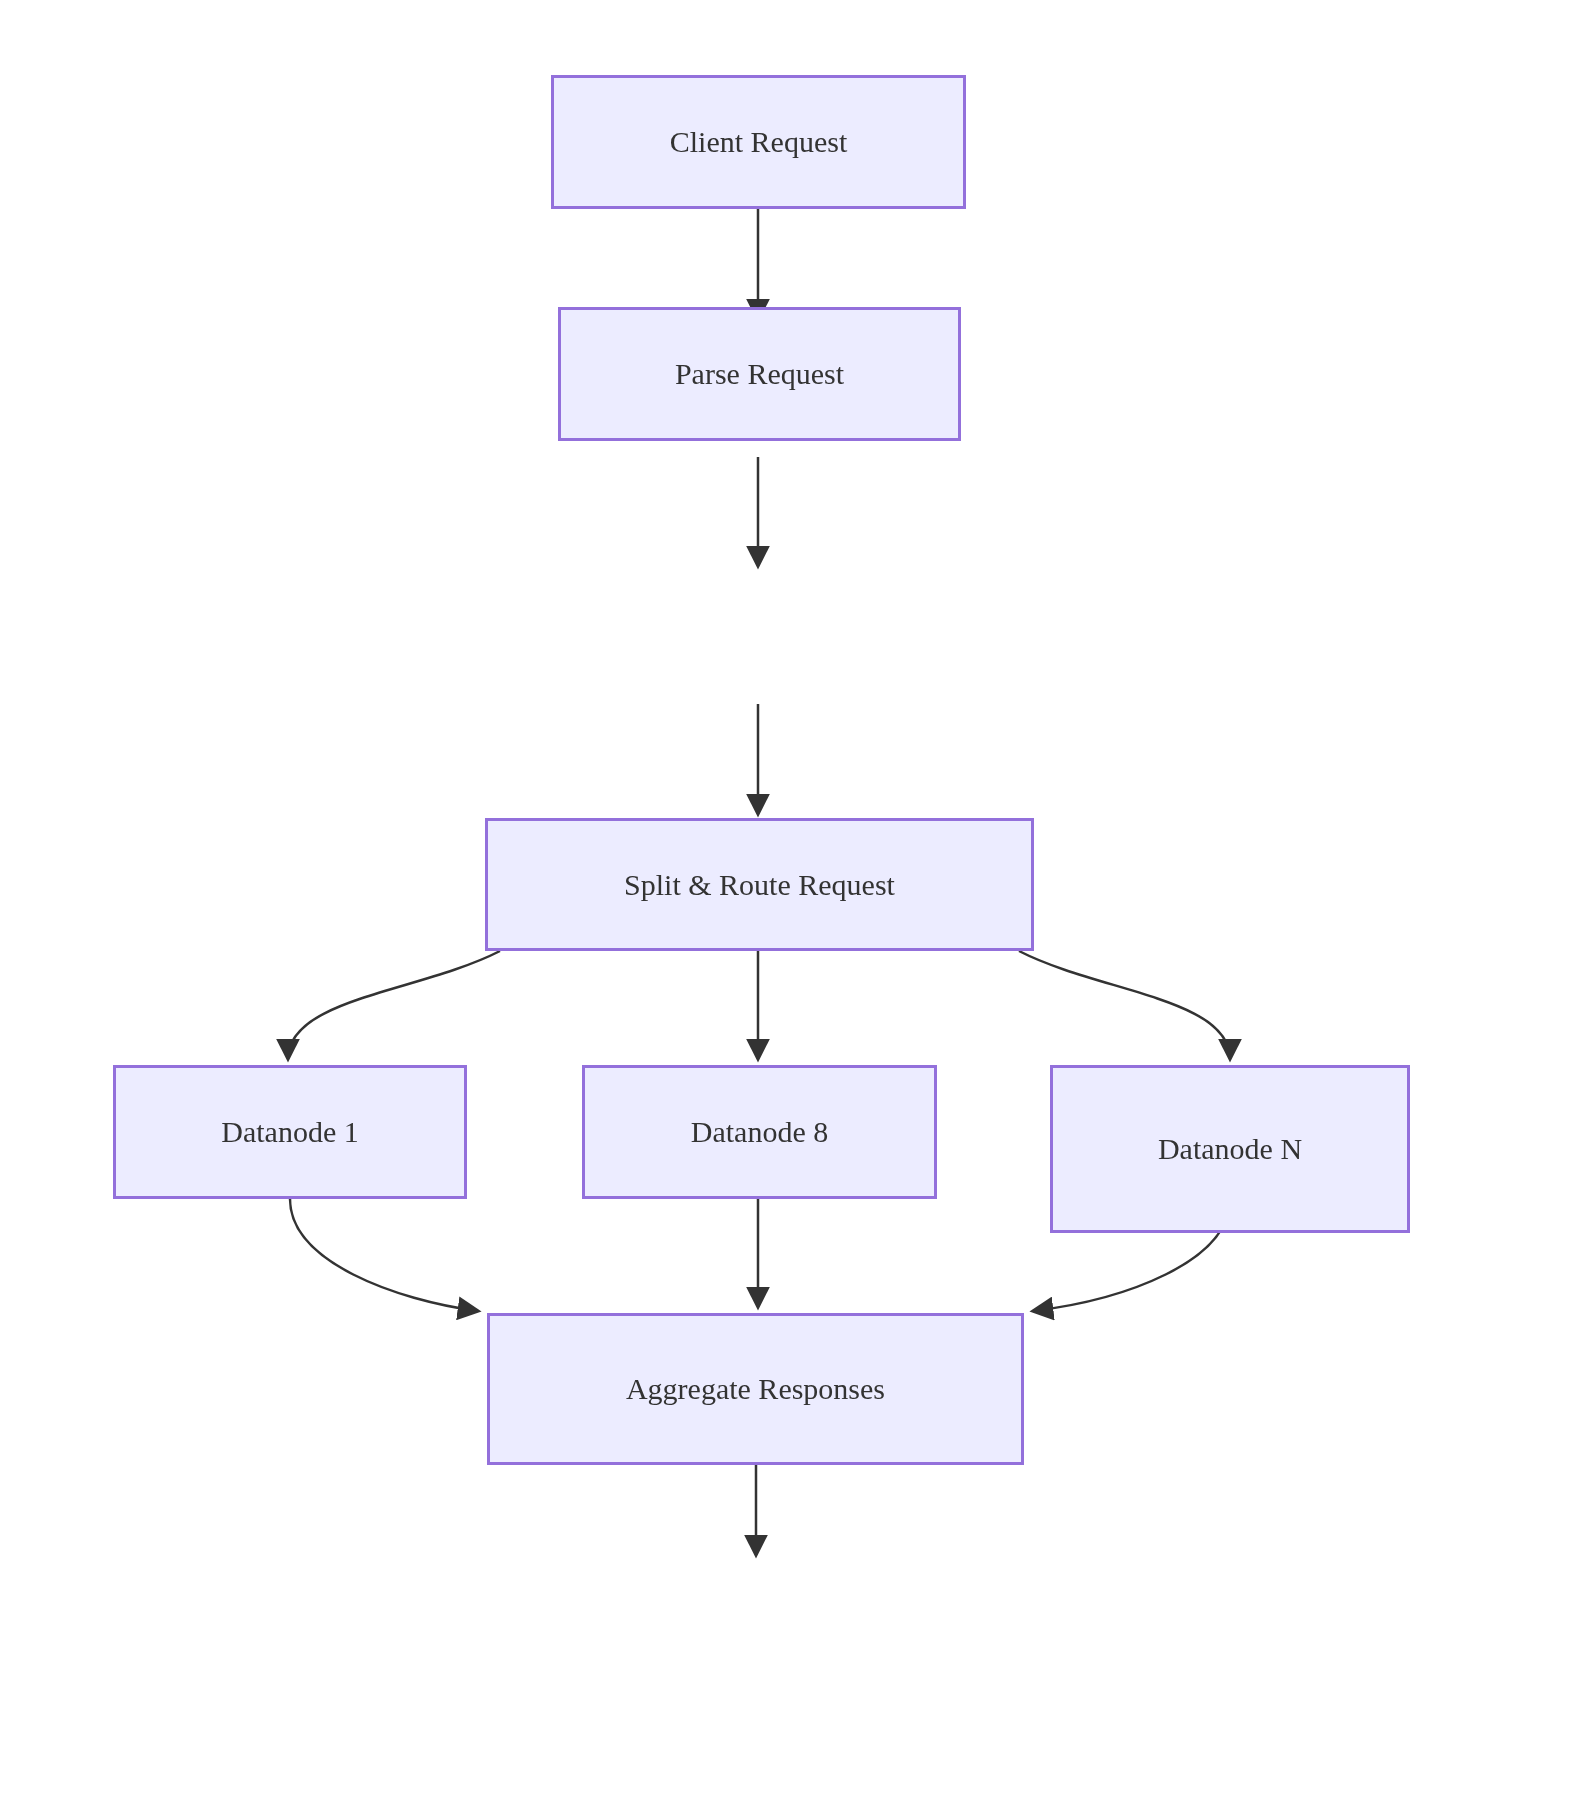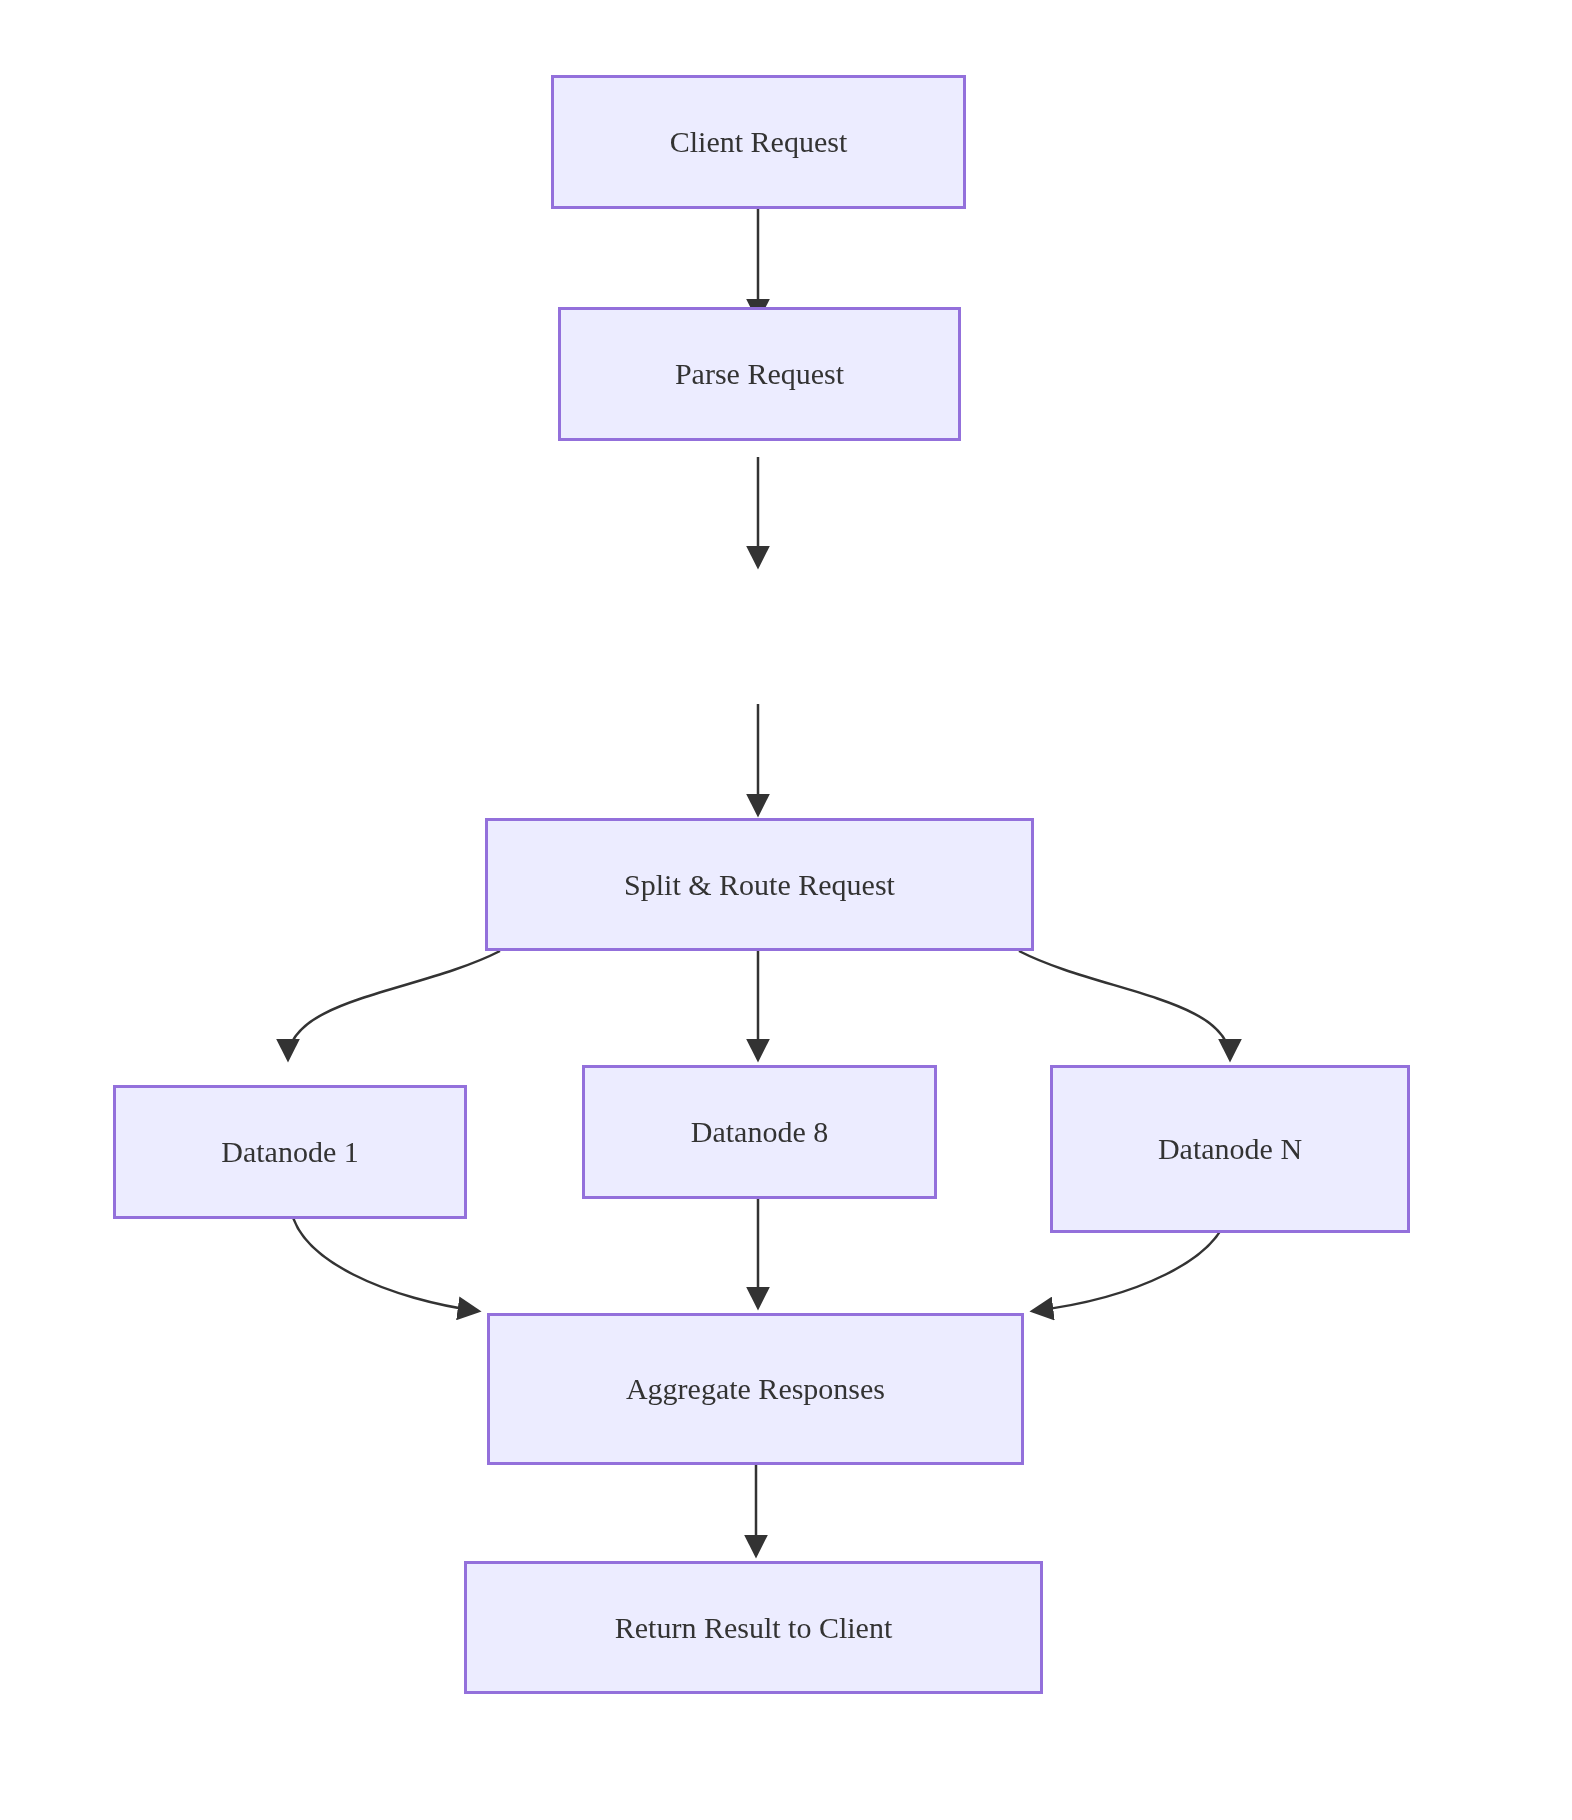--- a/index.html
+++ b/index.html
@@ -40,21 +40,21 @@
     font-size: 30px;
     line-height: 1.2;
     text-align: center;
   }
   .flow-node .node-label { padding: 0 10px; }
   
   .n-client   { left: 551px;  top: 75px;   width: 415px; height: 134px; }
   .n-parse    { left: 558px;  top: 307px;  width: 403px; height: 134px; }
   .n-metadata { left: 521px;  top: 570px;  width: 476px; height: 134px; }
   .n-split    { left: 485px;  top: 818px;  width: 549px; height: 133px; }
-  .n-dn1      { left: 113px;  top: 1065px; width: 354px; height: 134px; margin-top: 20px; }
+  .n-dn1      { left: 113px;  top: 1065px; width: 354px; height: 134px; }
   .n-dn2      { left: 582px;  top: 1065px; width: 355px; height: 134px; }
   .n-dnn      { left: 1050px; top: 1065px; width: 360px; height: 168px; justify-content: center; }
   .n-agg      { left: 487px;  top: 1313px; width: 537px; height: 152px; }
   .n-return   { left: 464px;  top: 1561px; width: 579px; height: 133px; }
 </style>
 </head>
 <body>
 
 <div class="canvas">
 
@@ -90,17 +90,14 @@
   </div>
   <div class="flow-node n-dn2">
     <span class="node-label">Datanode 8</span>
   </div>
   <div class="flow-node n-dnn">
     <span class="node-label">Datanode N</span>
   </div>
   <div class="flow-node n-agg">
     <span class="node-label">Aggregate Responses</span>
   </div>
-  <div class="flow-node n-return">
-    <span class="node-label">Return Result to Client</span>
-  </div>
 
 </div>
 
 </body></html>

